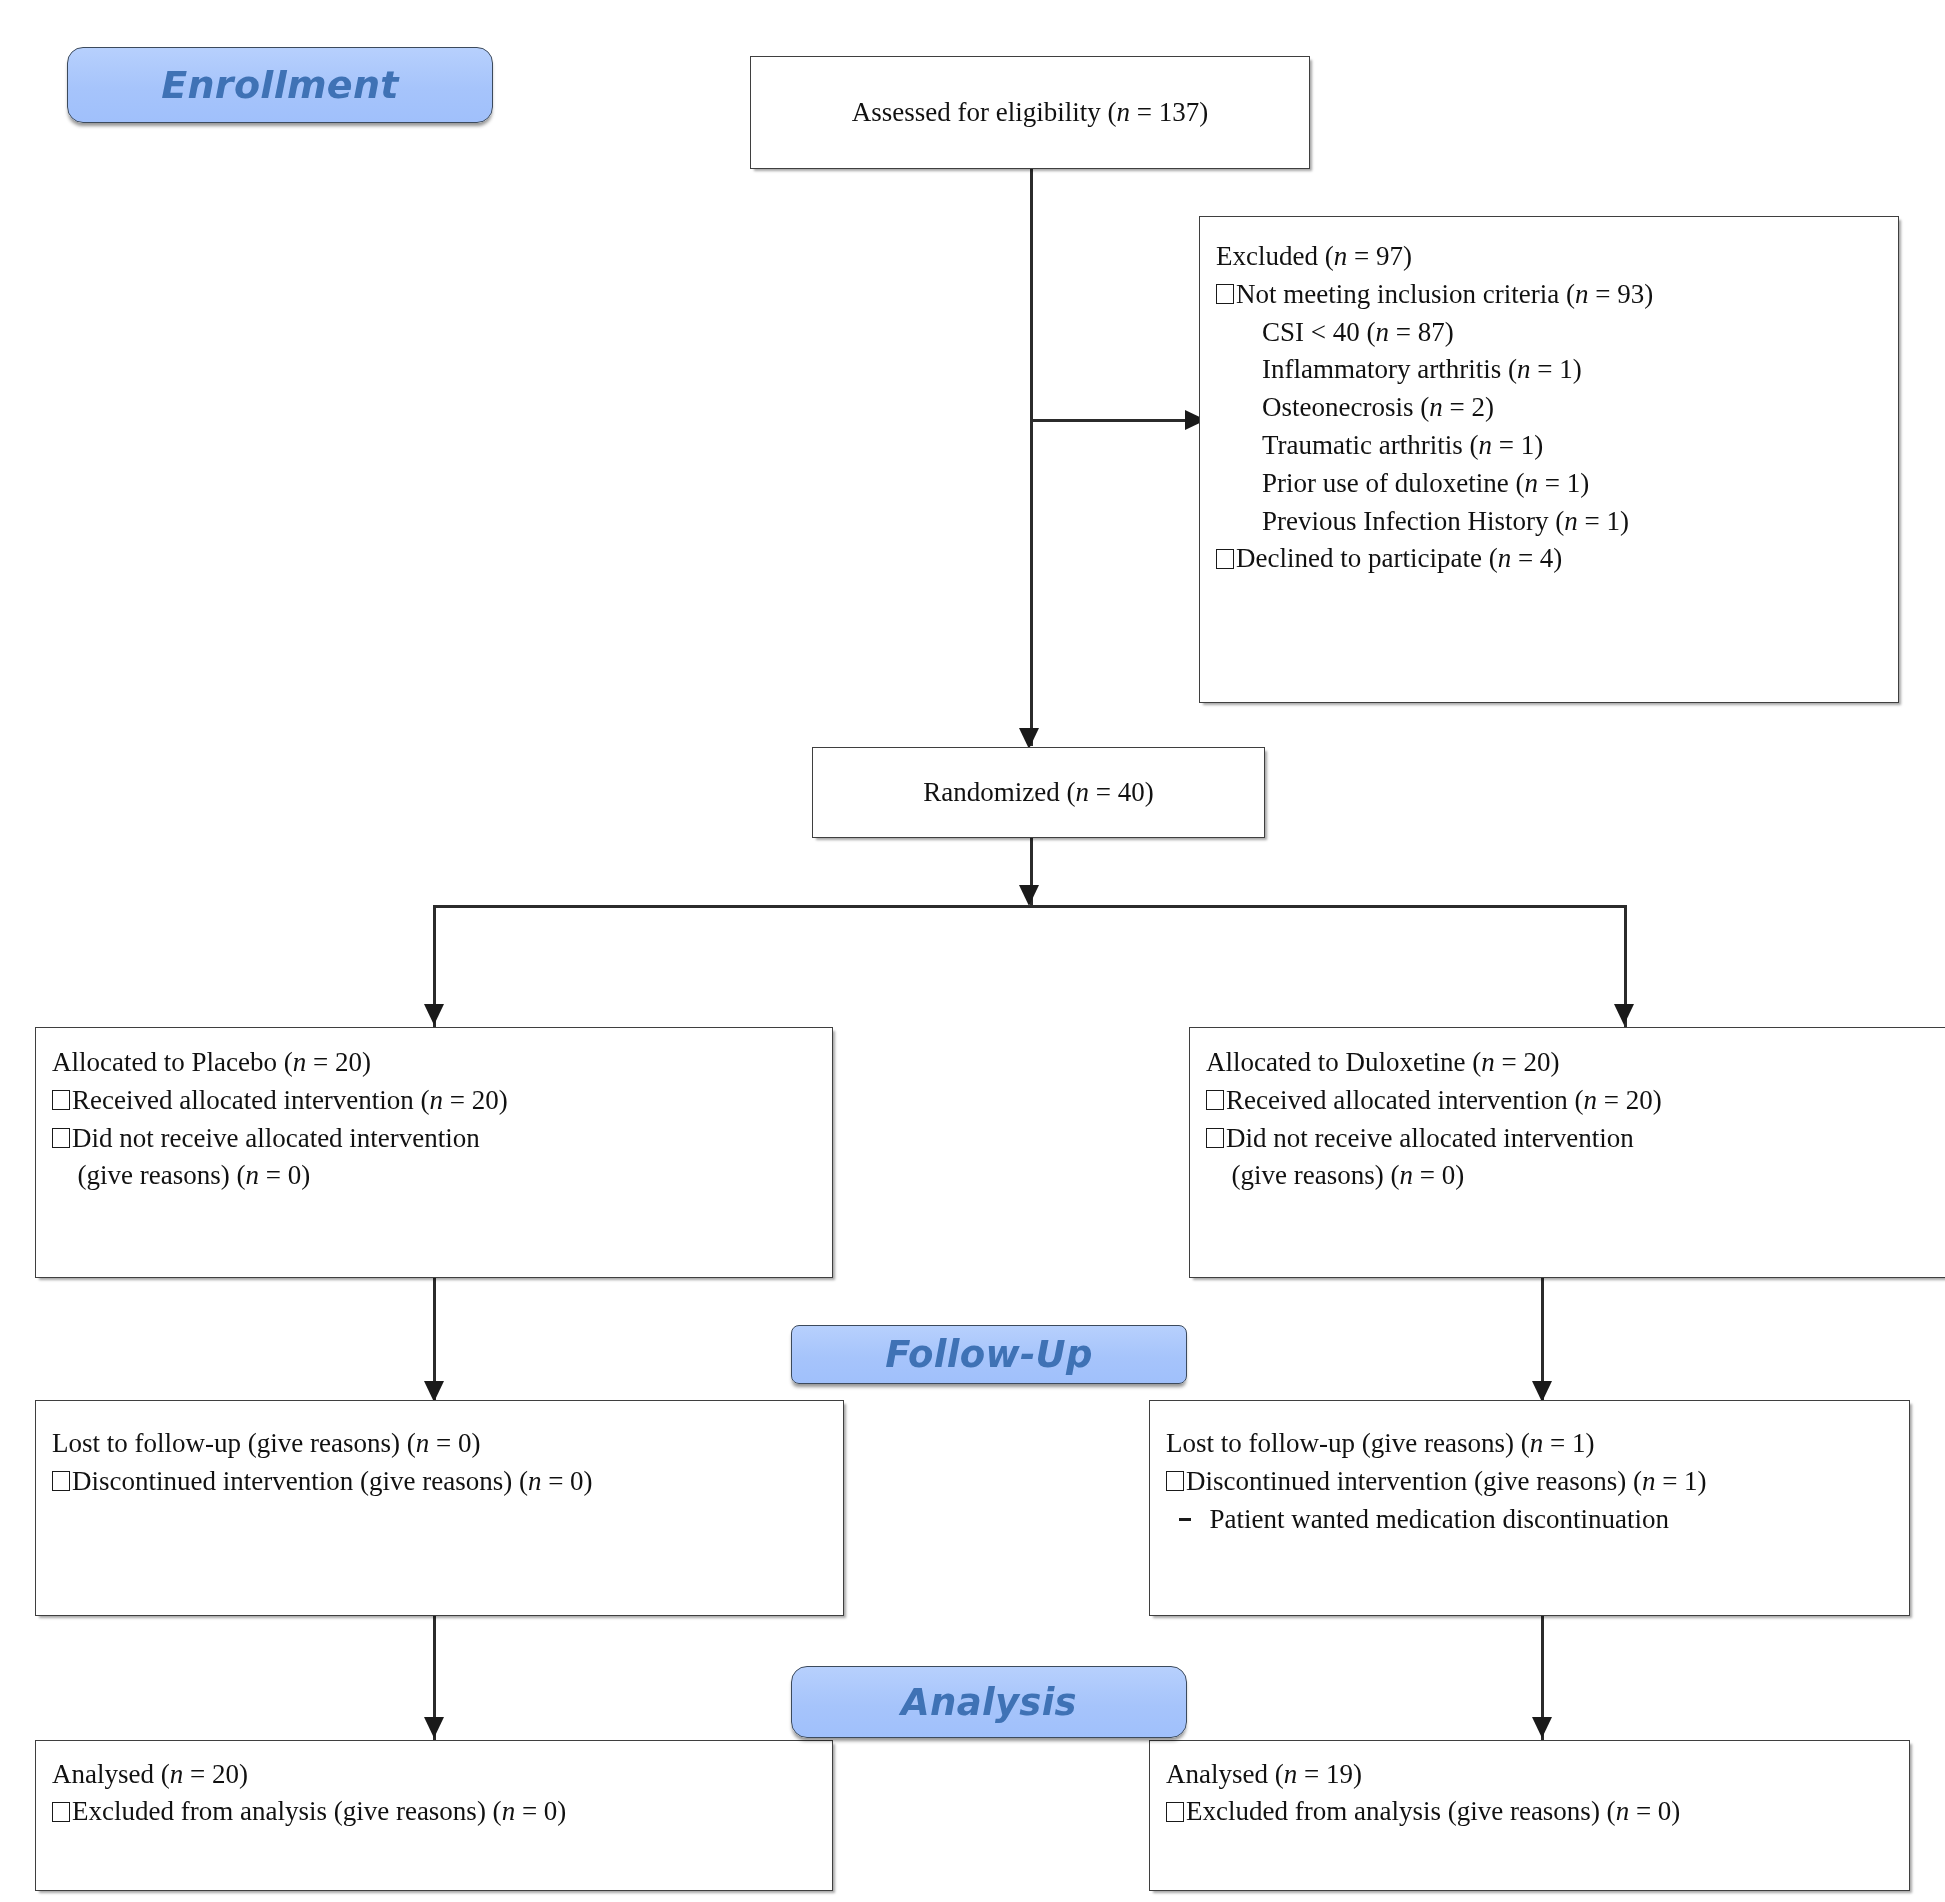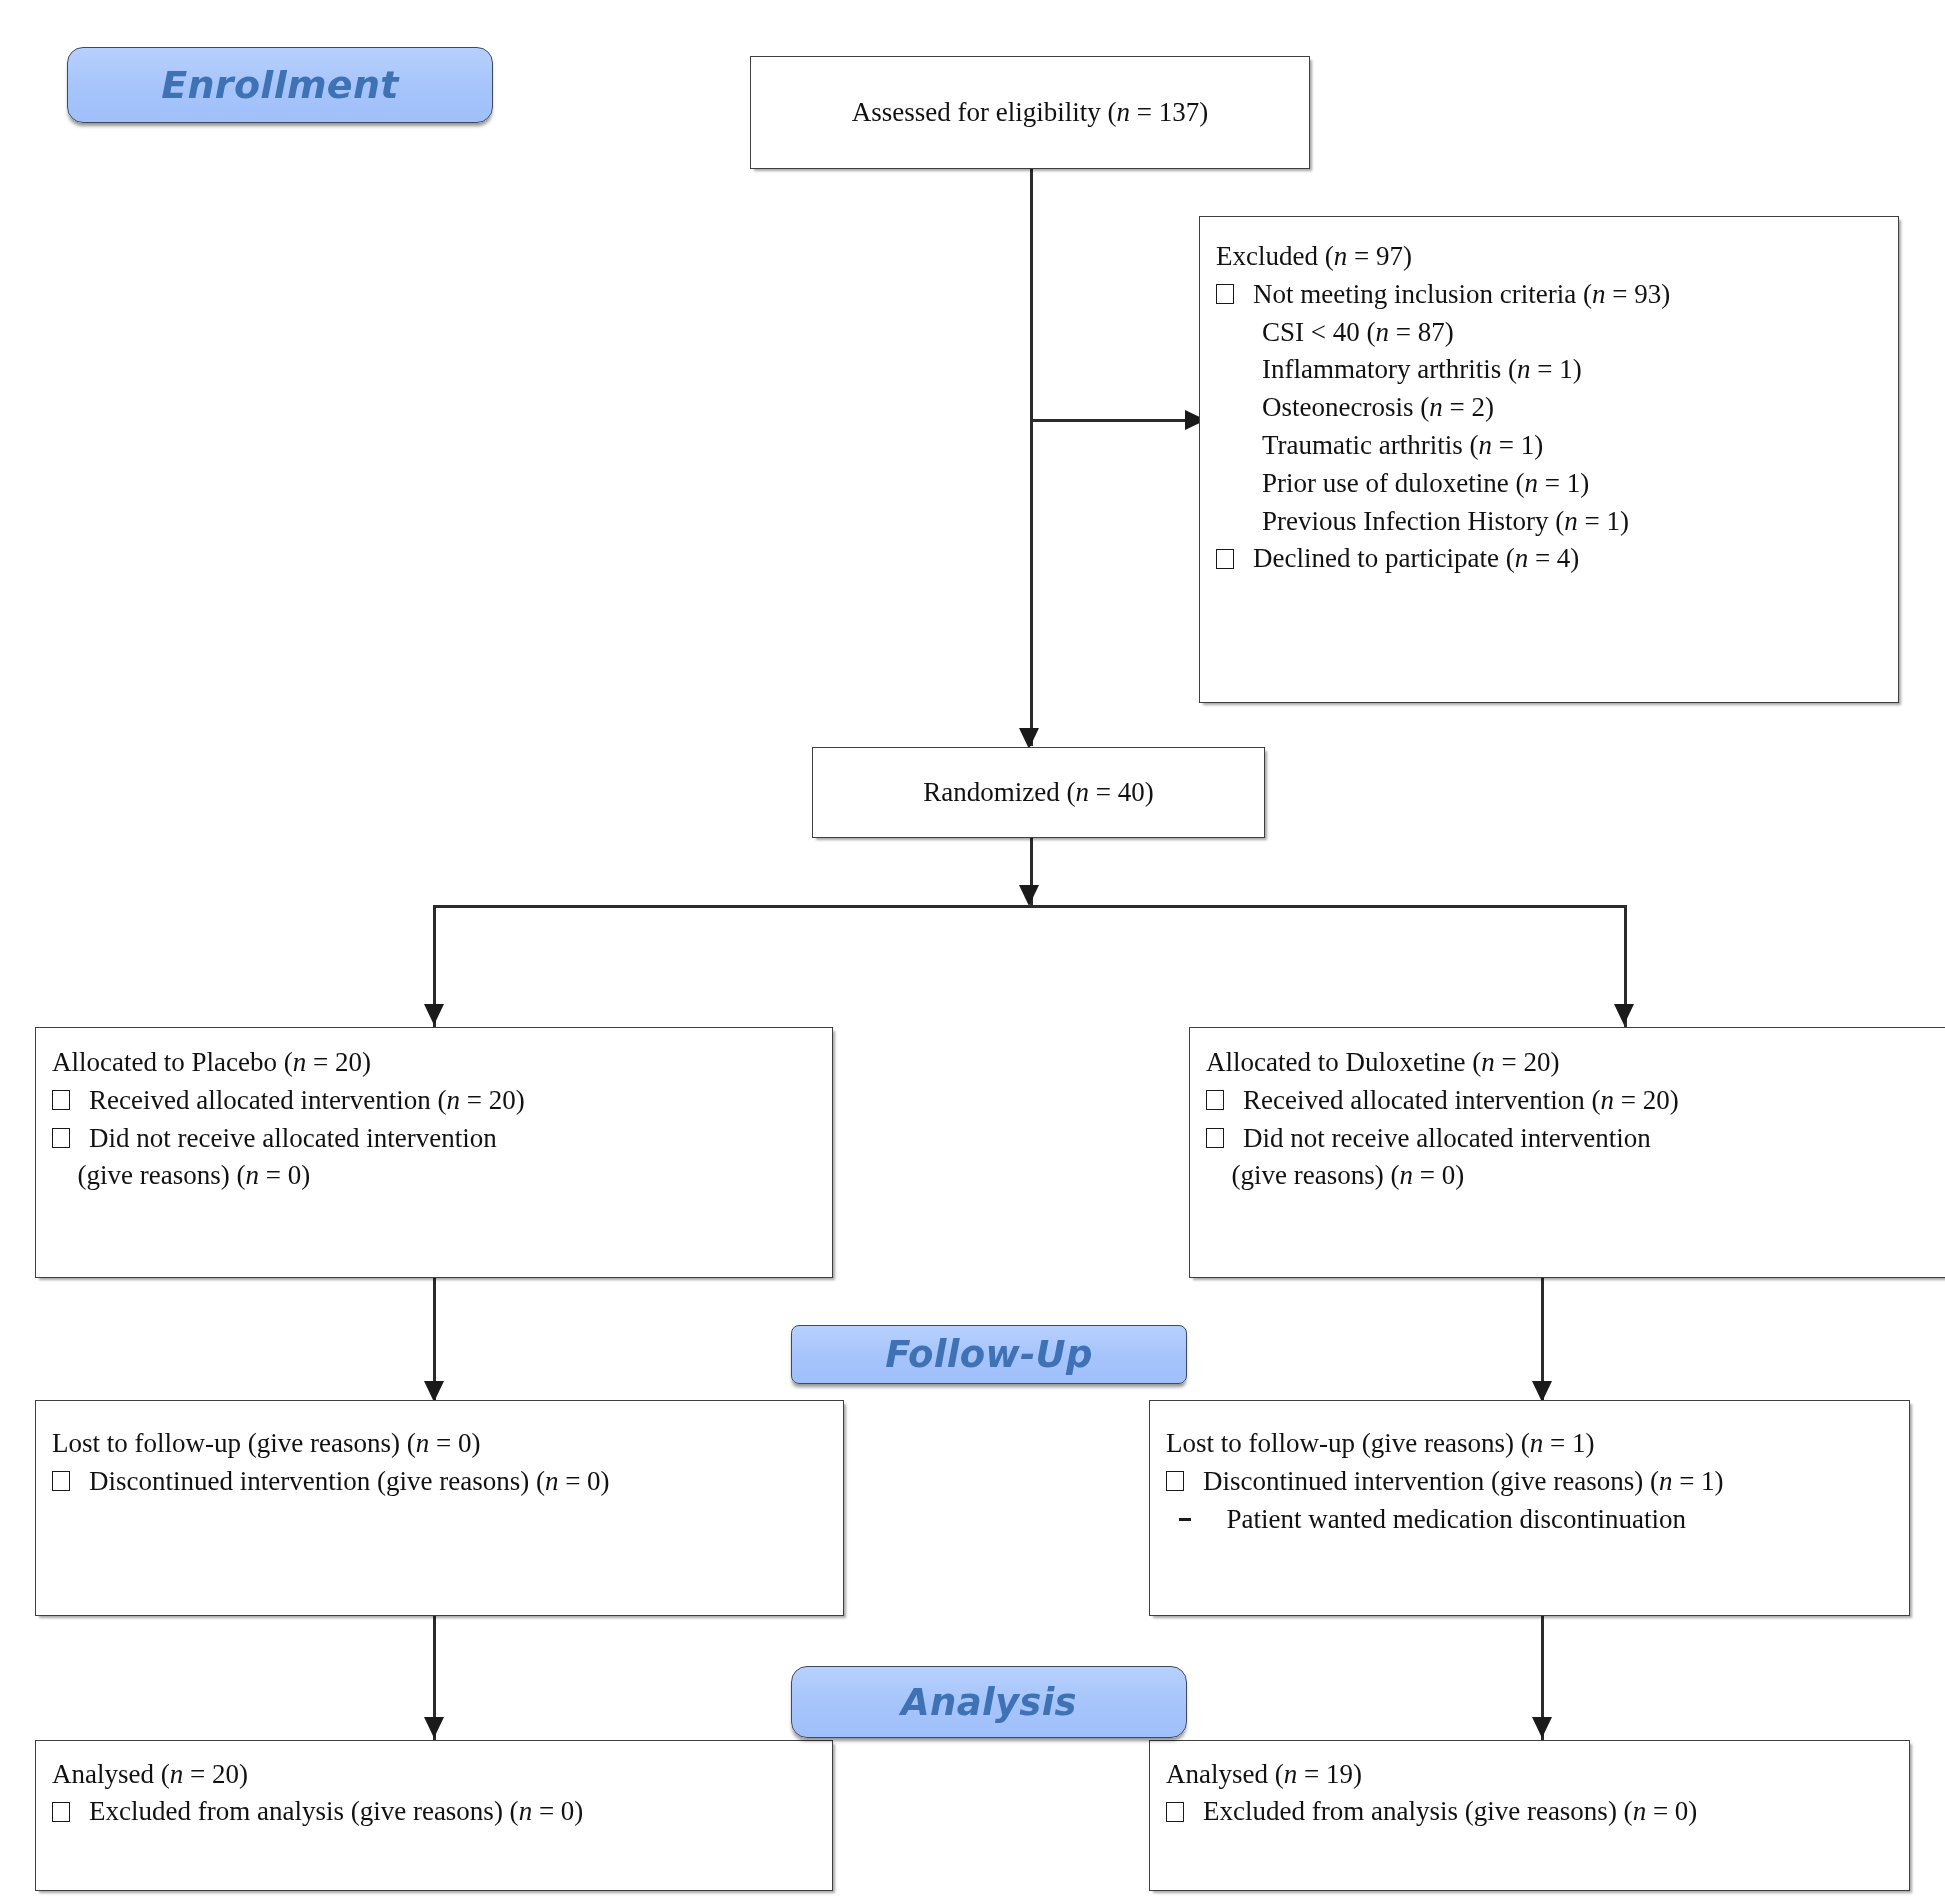--- a/index.html
+++ b/index.html
@@ -62,21 +62,21 @@
     height: 100%;
     padding: 0;
     text-align: center;
   }
   .ital { font-style: italic; }
 
   
   .brow {
     display: flex;
     align-items: flex-start;
-    gap: 19px;
+    gap: 2px;
   }
   .bullet-sq {
     flex: 0 0 auto;
     display: inline-block;
     width: 16px;
     height: 18px;
     border: 1.8px solid #1a1a1a;
     margin-top: 8.5px;
   }
   .bullet-dash {

